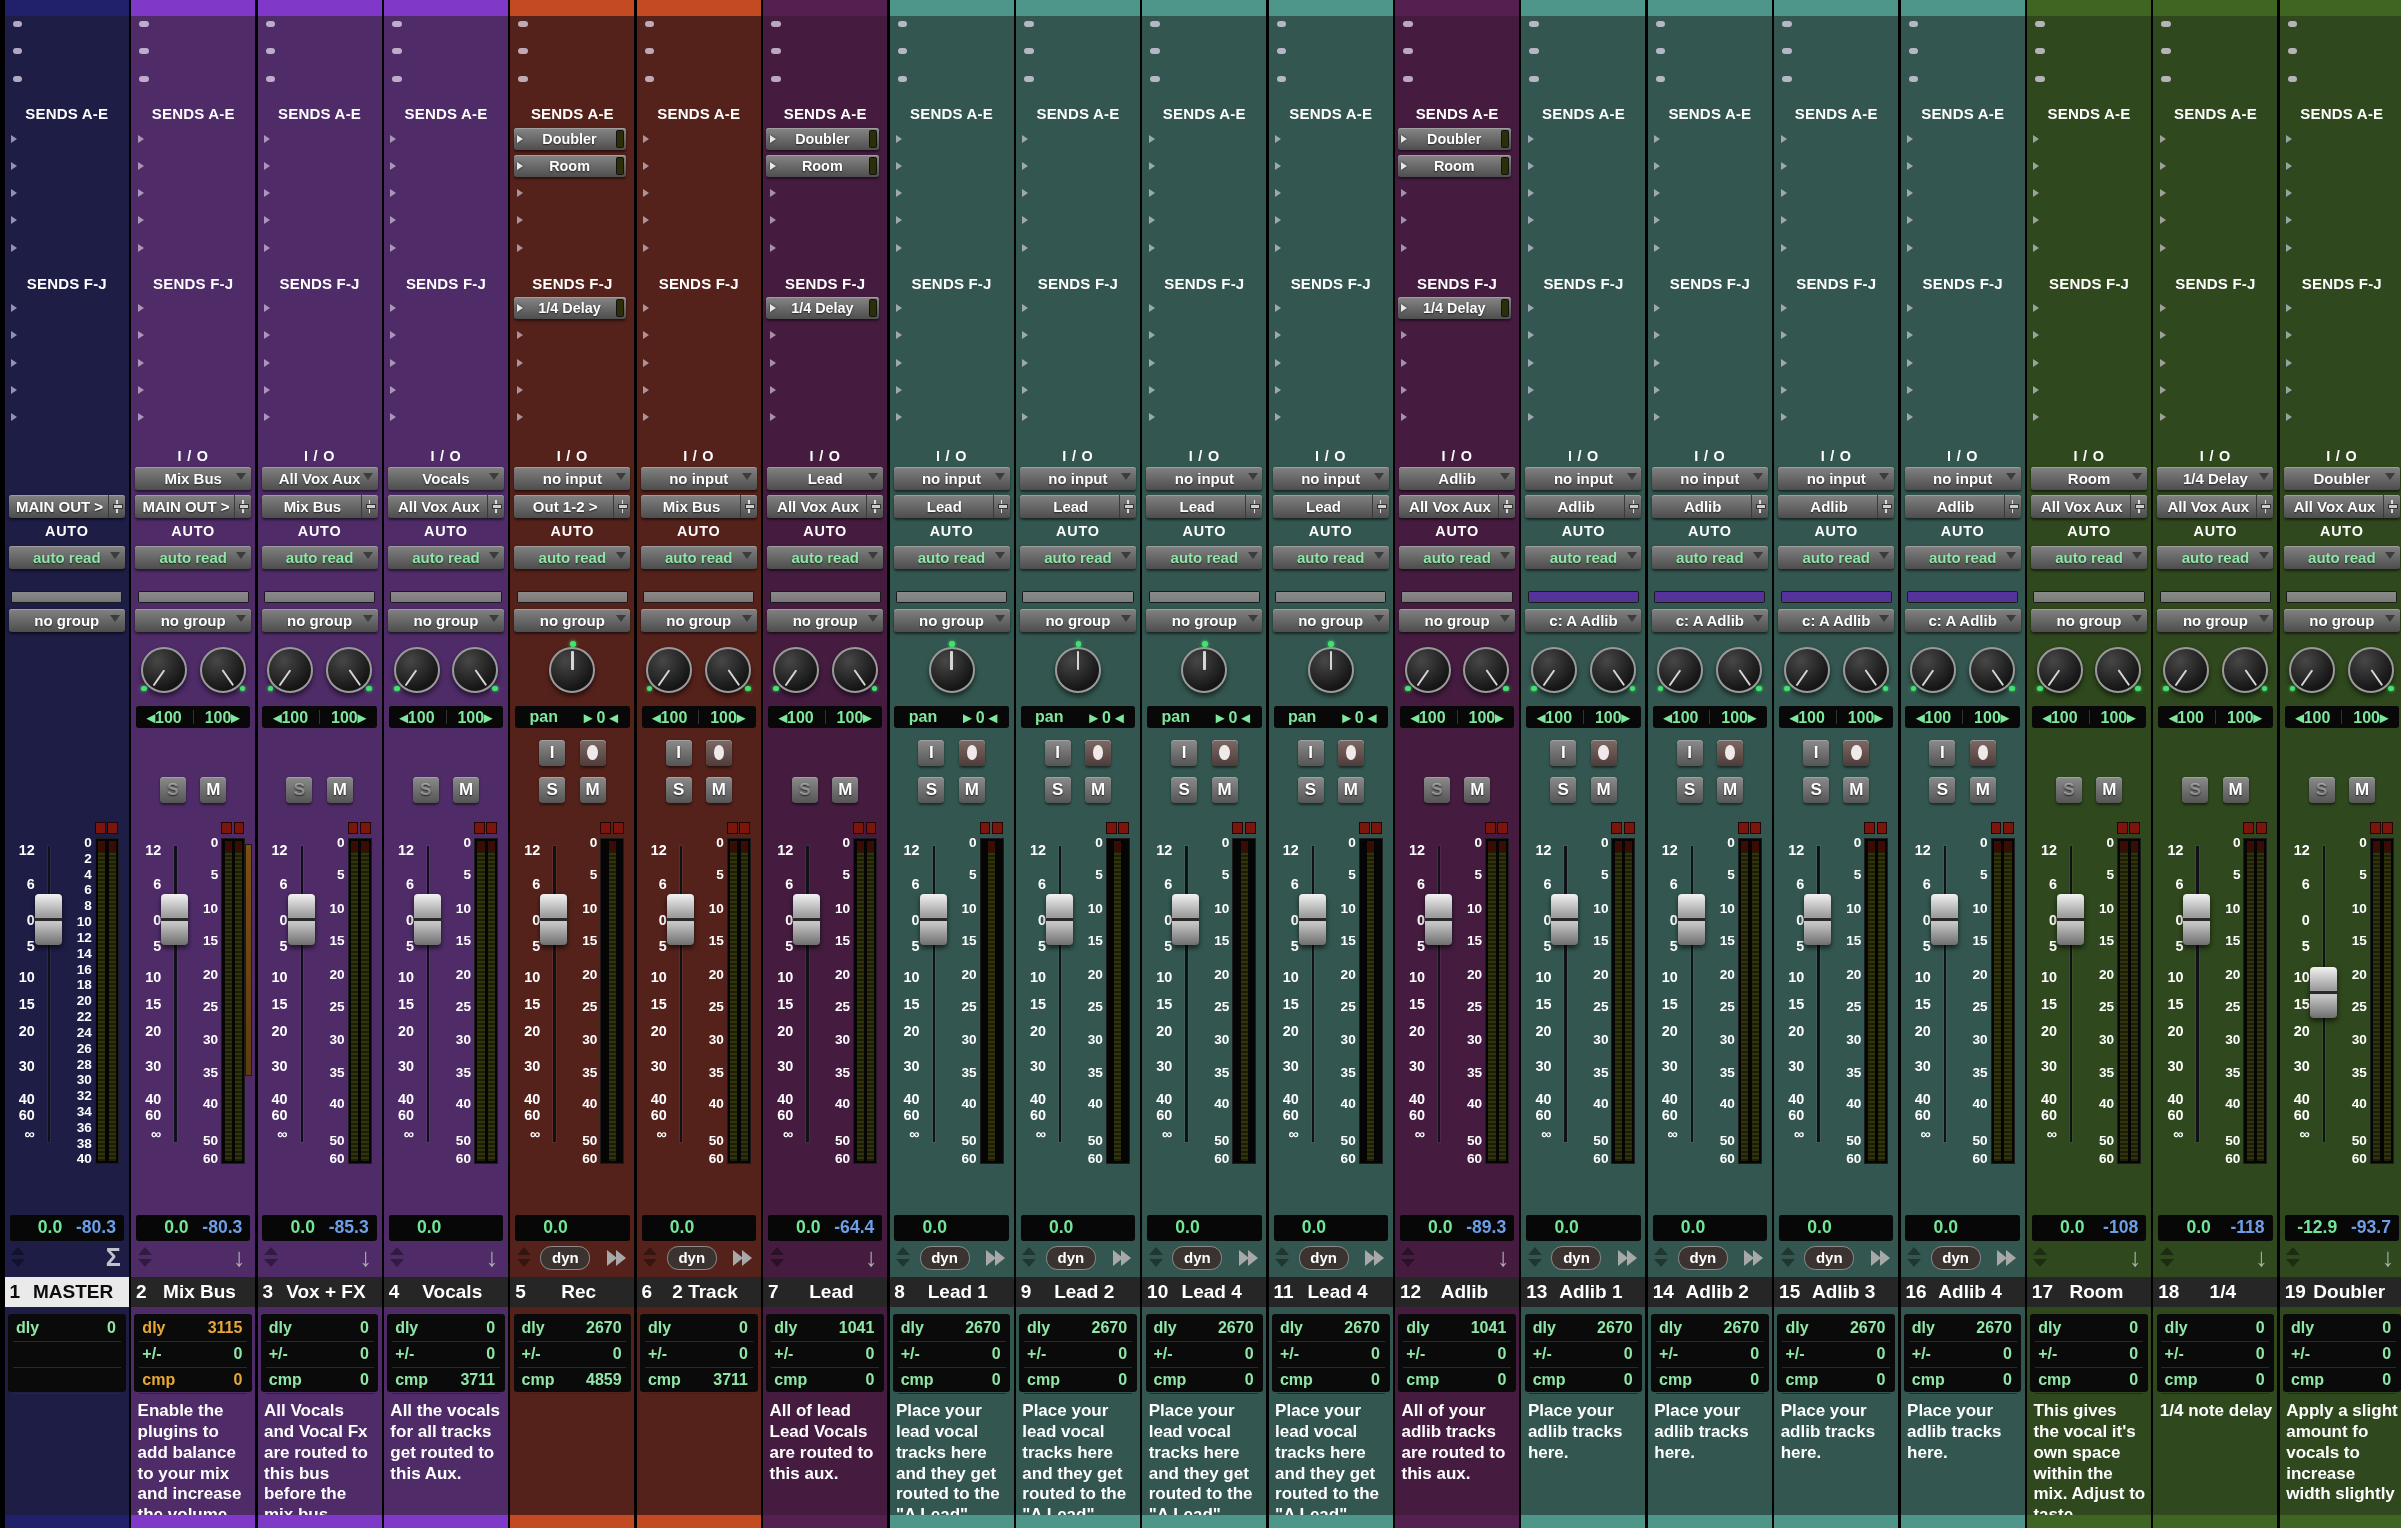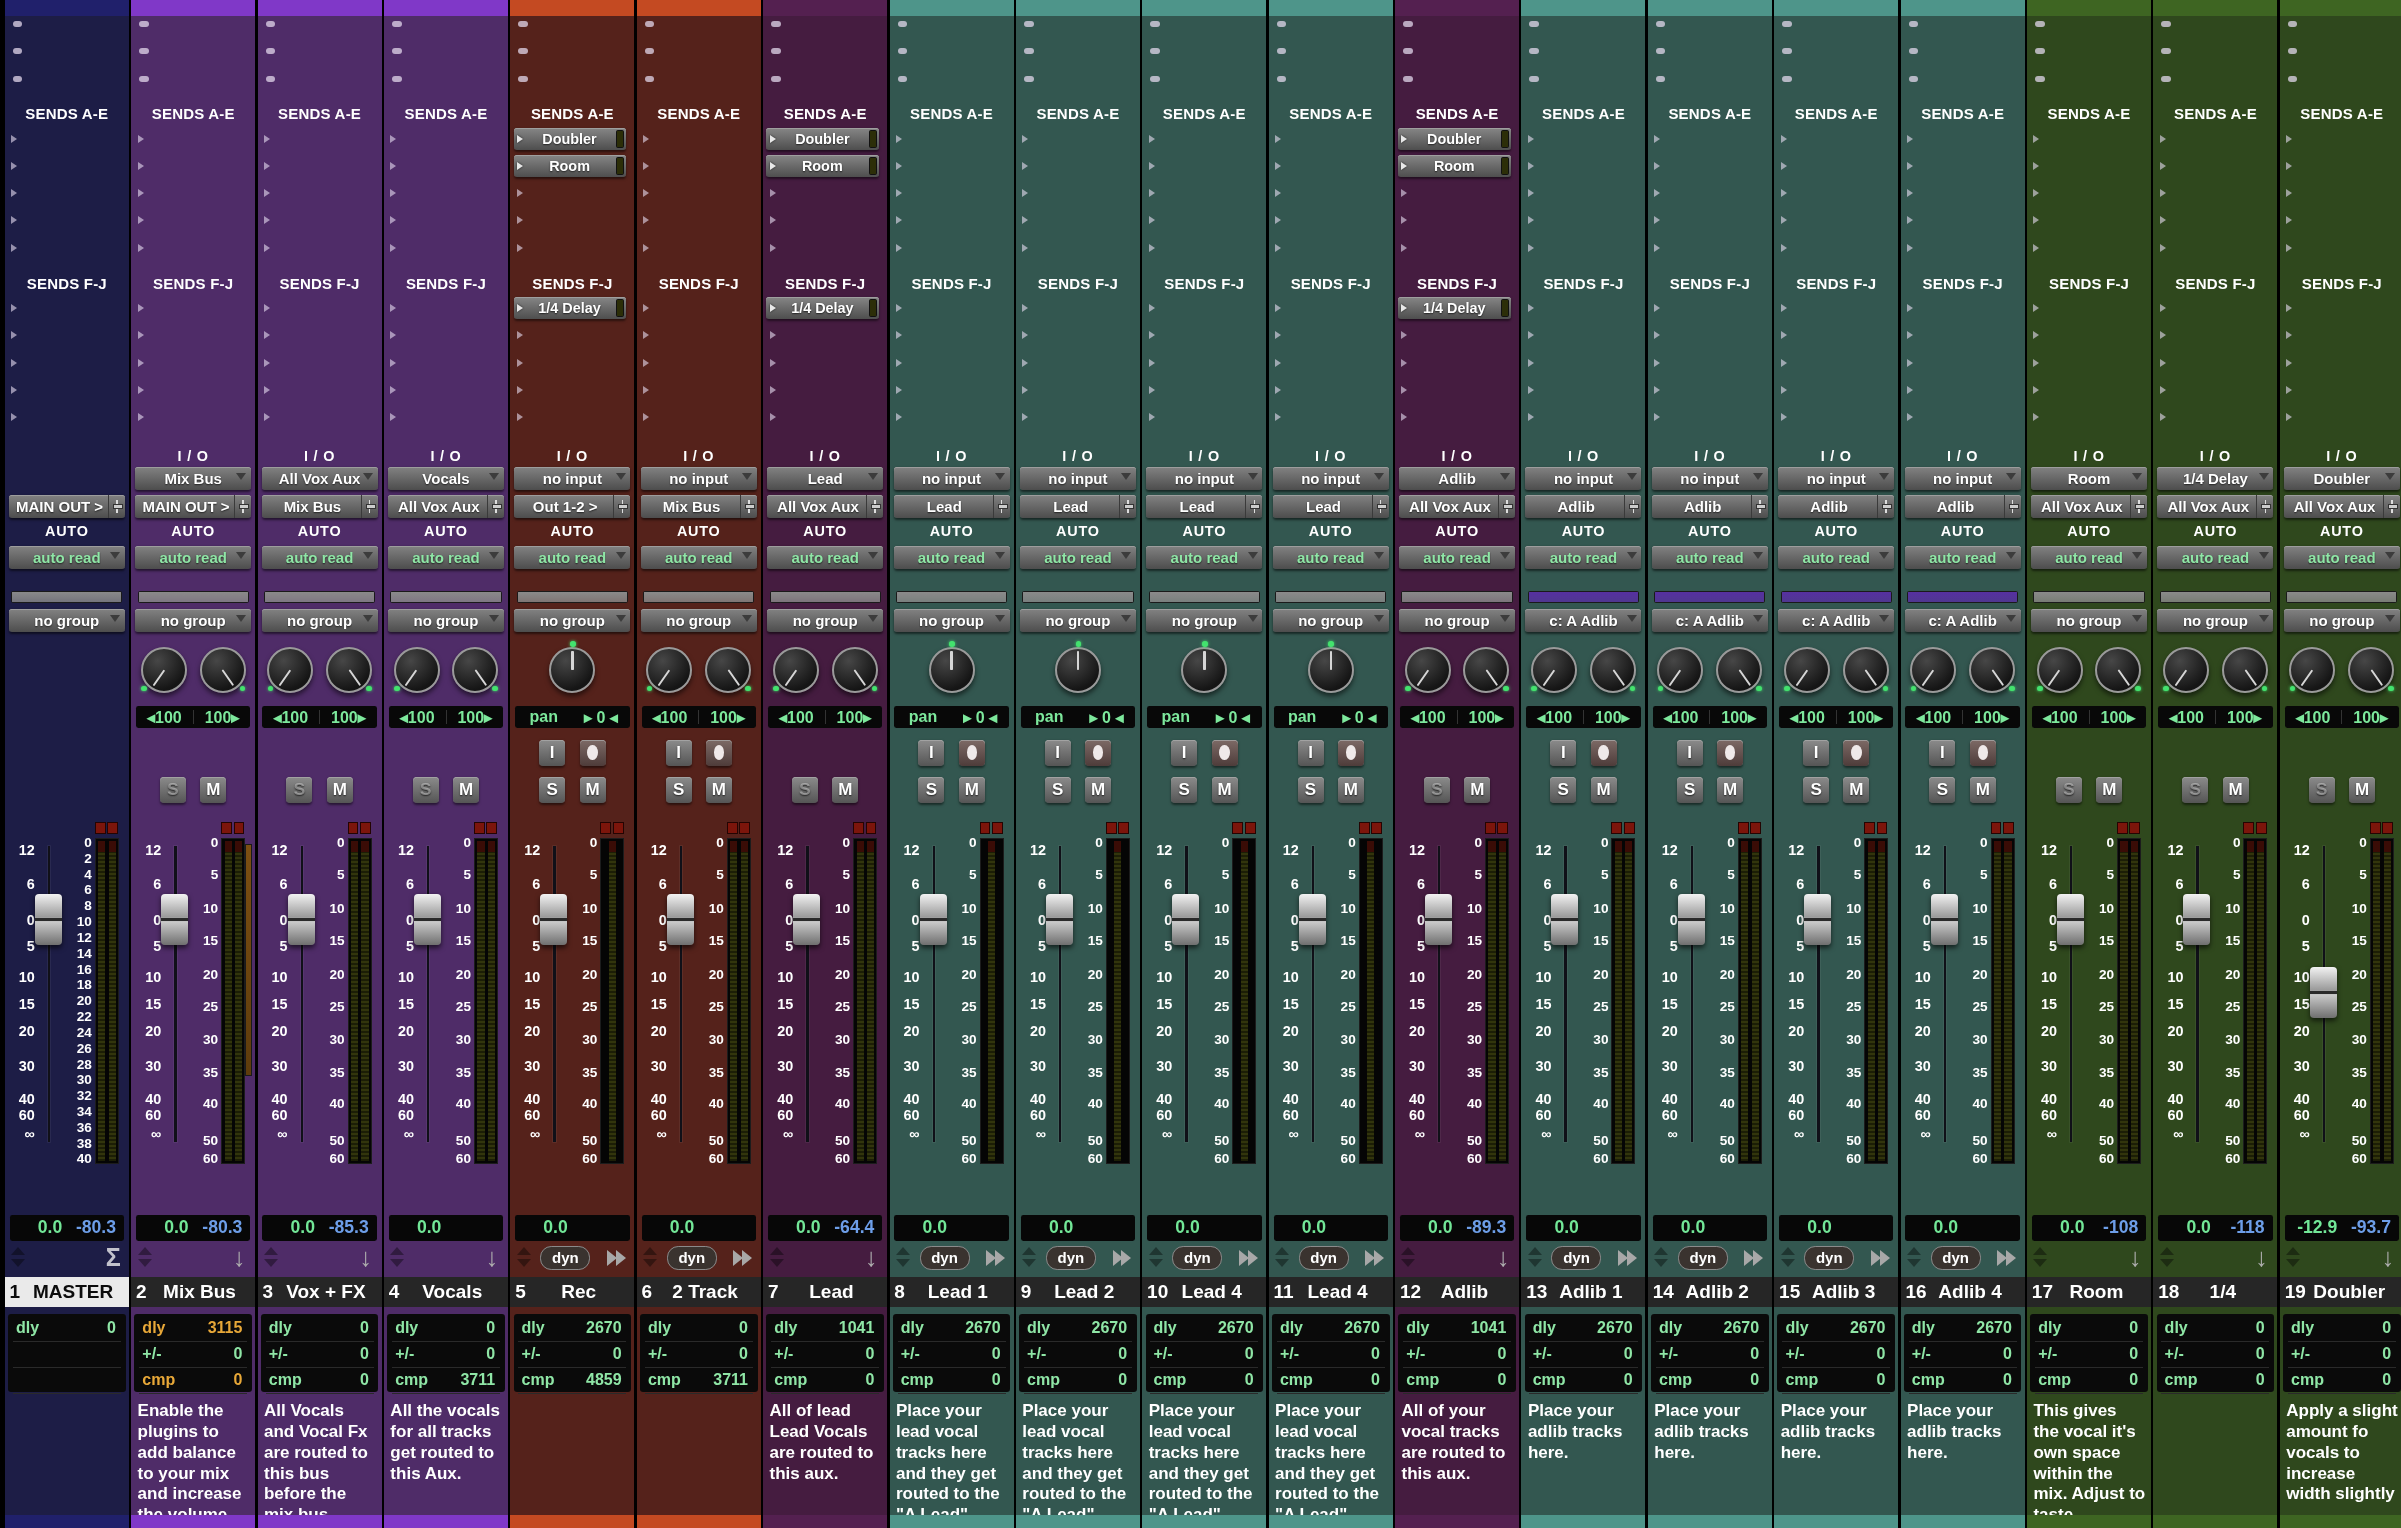--- a/index.html
+++ b/index.html
@@ -1810,21 +1810,21 @@
         </div>
         <div class="dlyrow">
           <span class="lb">+/-</span>
           <span class="vl">0</span>
         </div>
         <div class="dlyrow">
           <span class="lb">cmp</span>
           <span class="vl">0</span>
         </div>
       </div>
-      <div class="comment">All of your vocal tracks are routed to this aux.</div>
+      <div class="comment">All of your adlib tracks are routed to this aux.</div>
       <div class="abs bar-bottom"></div>
     </div>
     <div class="strip" style="--body: #335750; --bar: #4e958a;">
       <div class="abs bar-top"></div>
       <div class="ins-dot" style="top: 21px;"></div>
       <div class="ins-dot" style="top: 48px;"></div>
       <div class="ins-dot" style="top: 76px;"></div>
       <div class="abs sends-label" style="top: 105px;">SENDS A-E</div>
       <div class="slot" style="top: 128px;">
         <span class="slot-arrow"></span>
@@ -2696,20 +2696,21 @@
         </div>
         <div class="dlyrow">
           <span class="lb">+/-</span>
           <span class="vl">0</span>
         </div>
         <div class="dlyrow">
           <span class="lb">cmp</span>
           <span class="vl">0</span>
         </div>
       </div>
+      <div class="comment">1/4 note delay</div>
       <div class="abs bar-bottom"></div>
     </div>
     <div class="strip" style="--body: #2f481d; --bar: #3e6522;">
       <div class="abs bar-top"></div>
       <div class="ins-dot" style="top: 21px;"></div>
       <div class="ins-dot" style="top: 48px;"></div>
       <div class="ins-dot" style="top: 76px;"></div>
       <div class="abs sends-label" style="top: 105px;">SENDS A-E</div>
       <div class="slot" style="top: 128px;">
         <span class="slot-arrow"></span>

